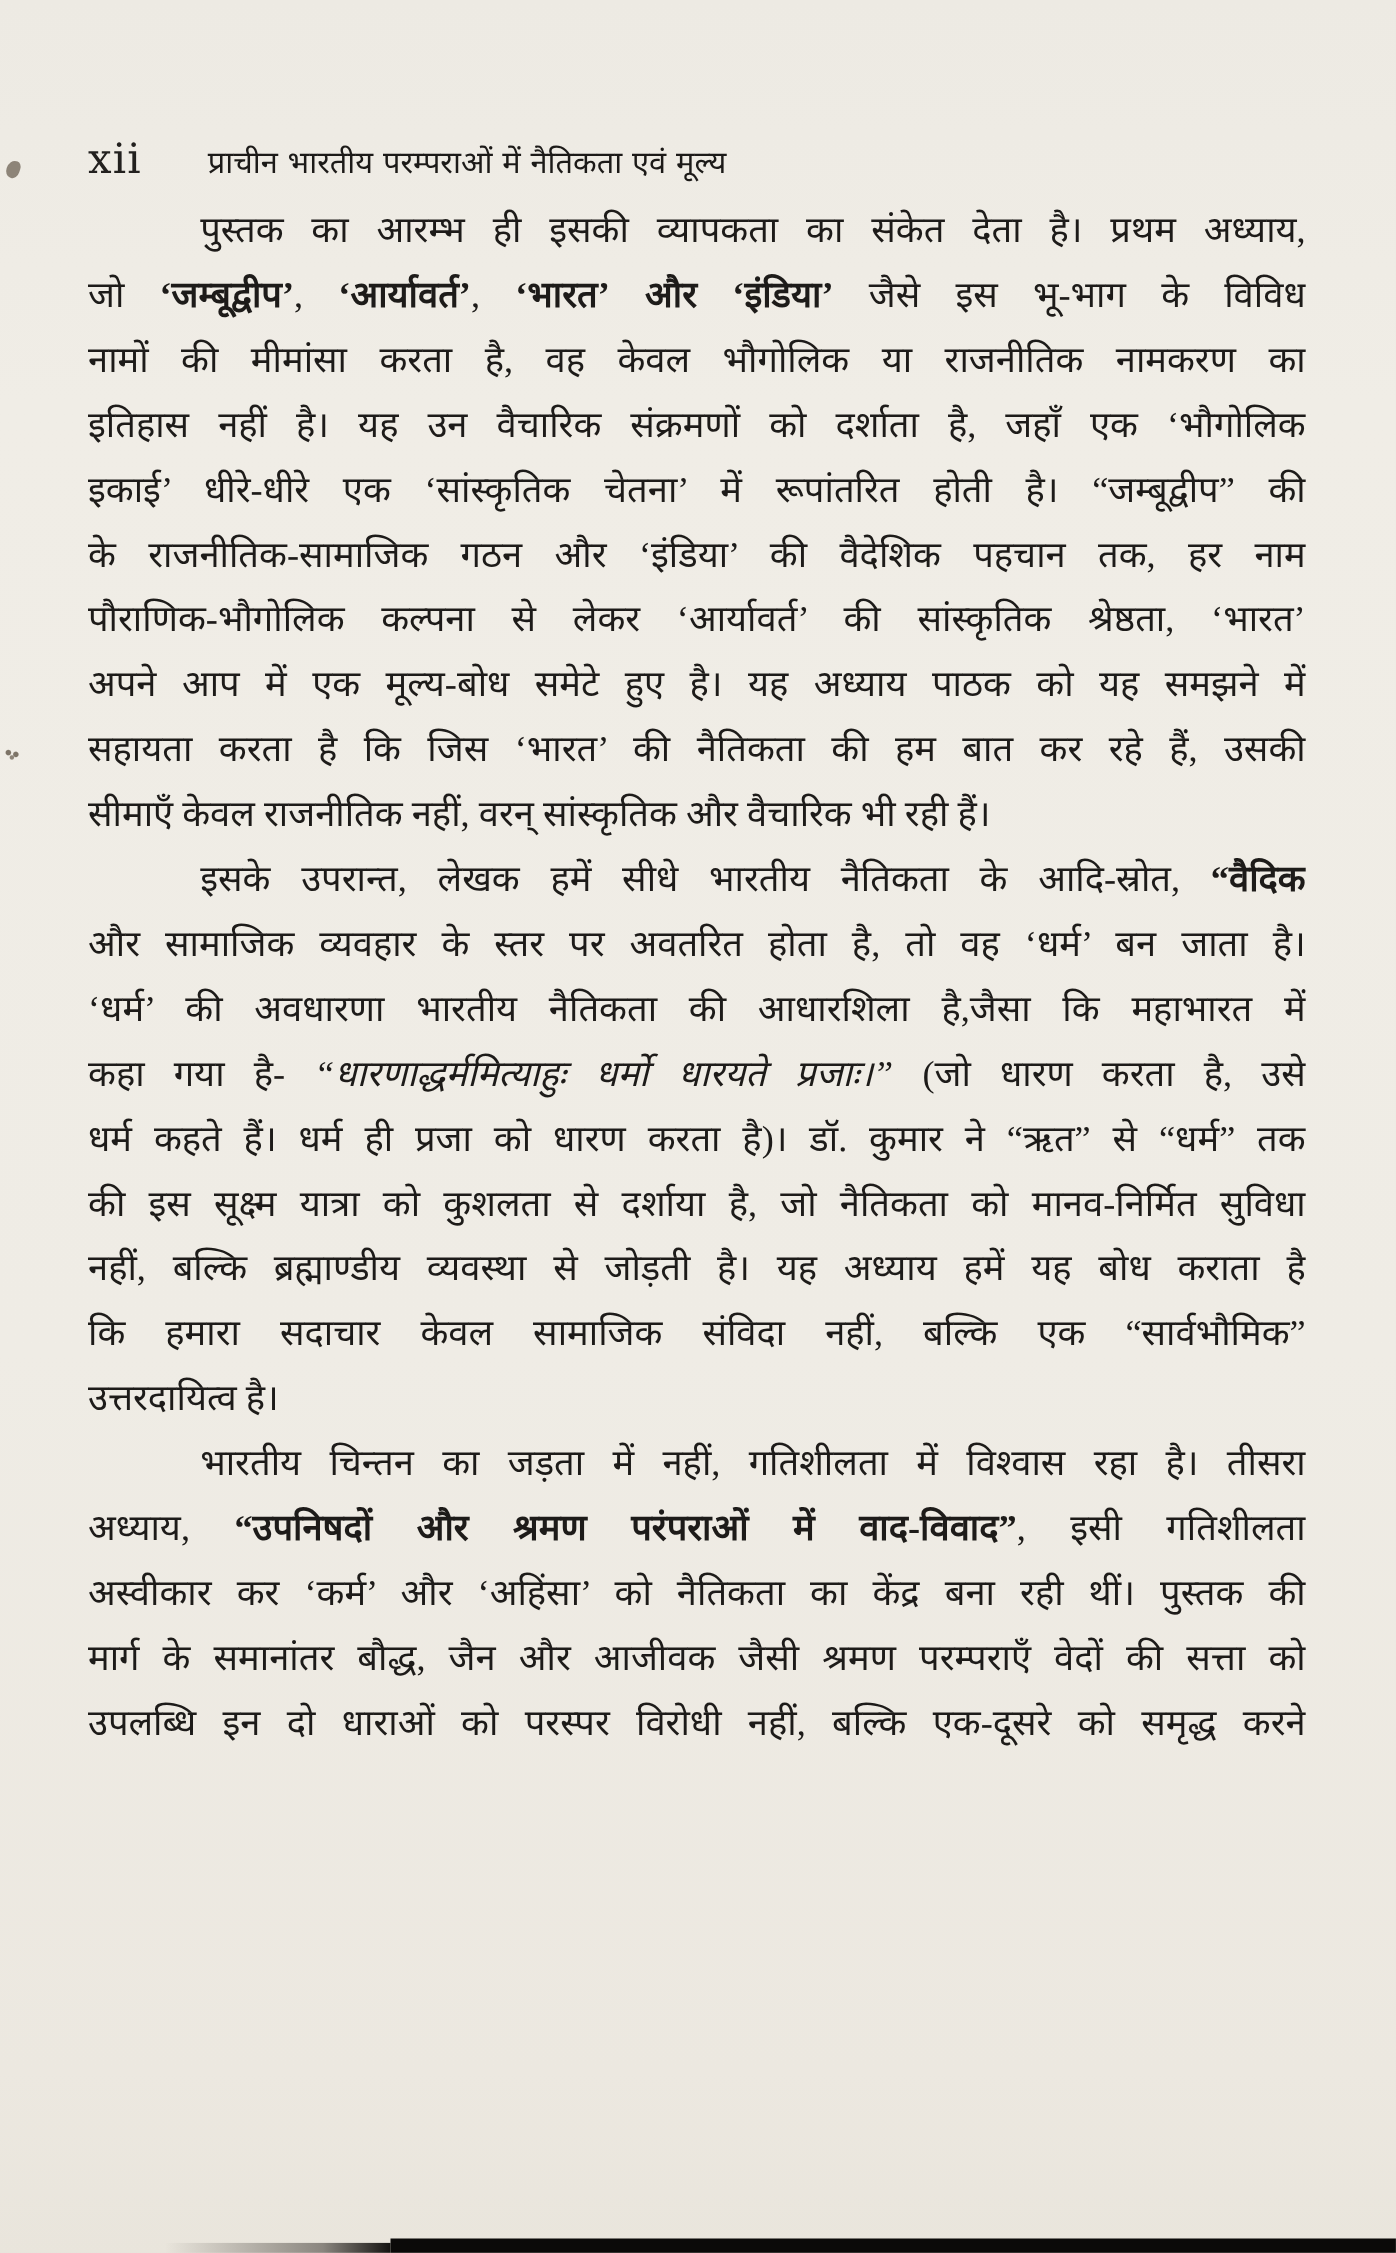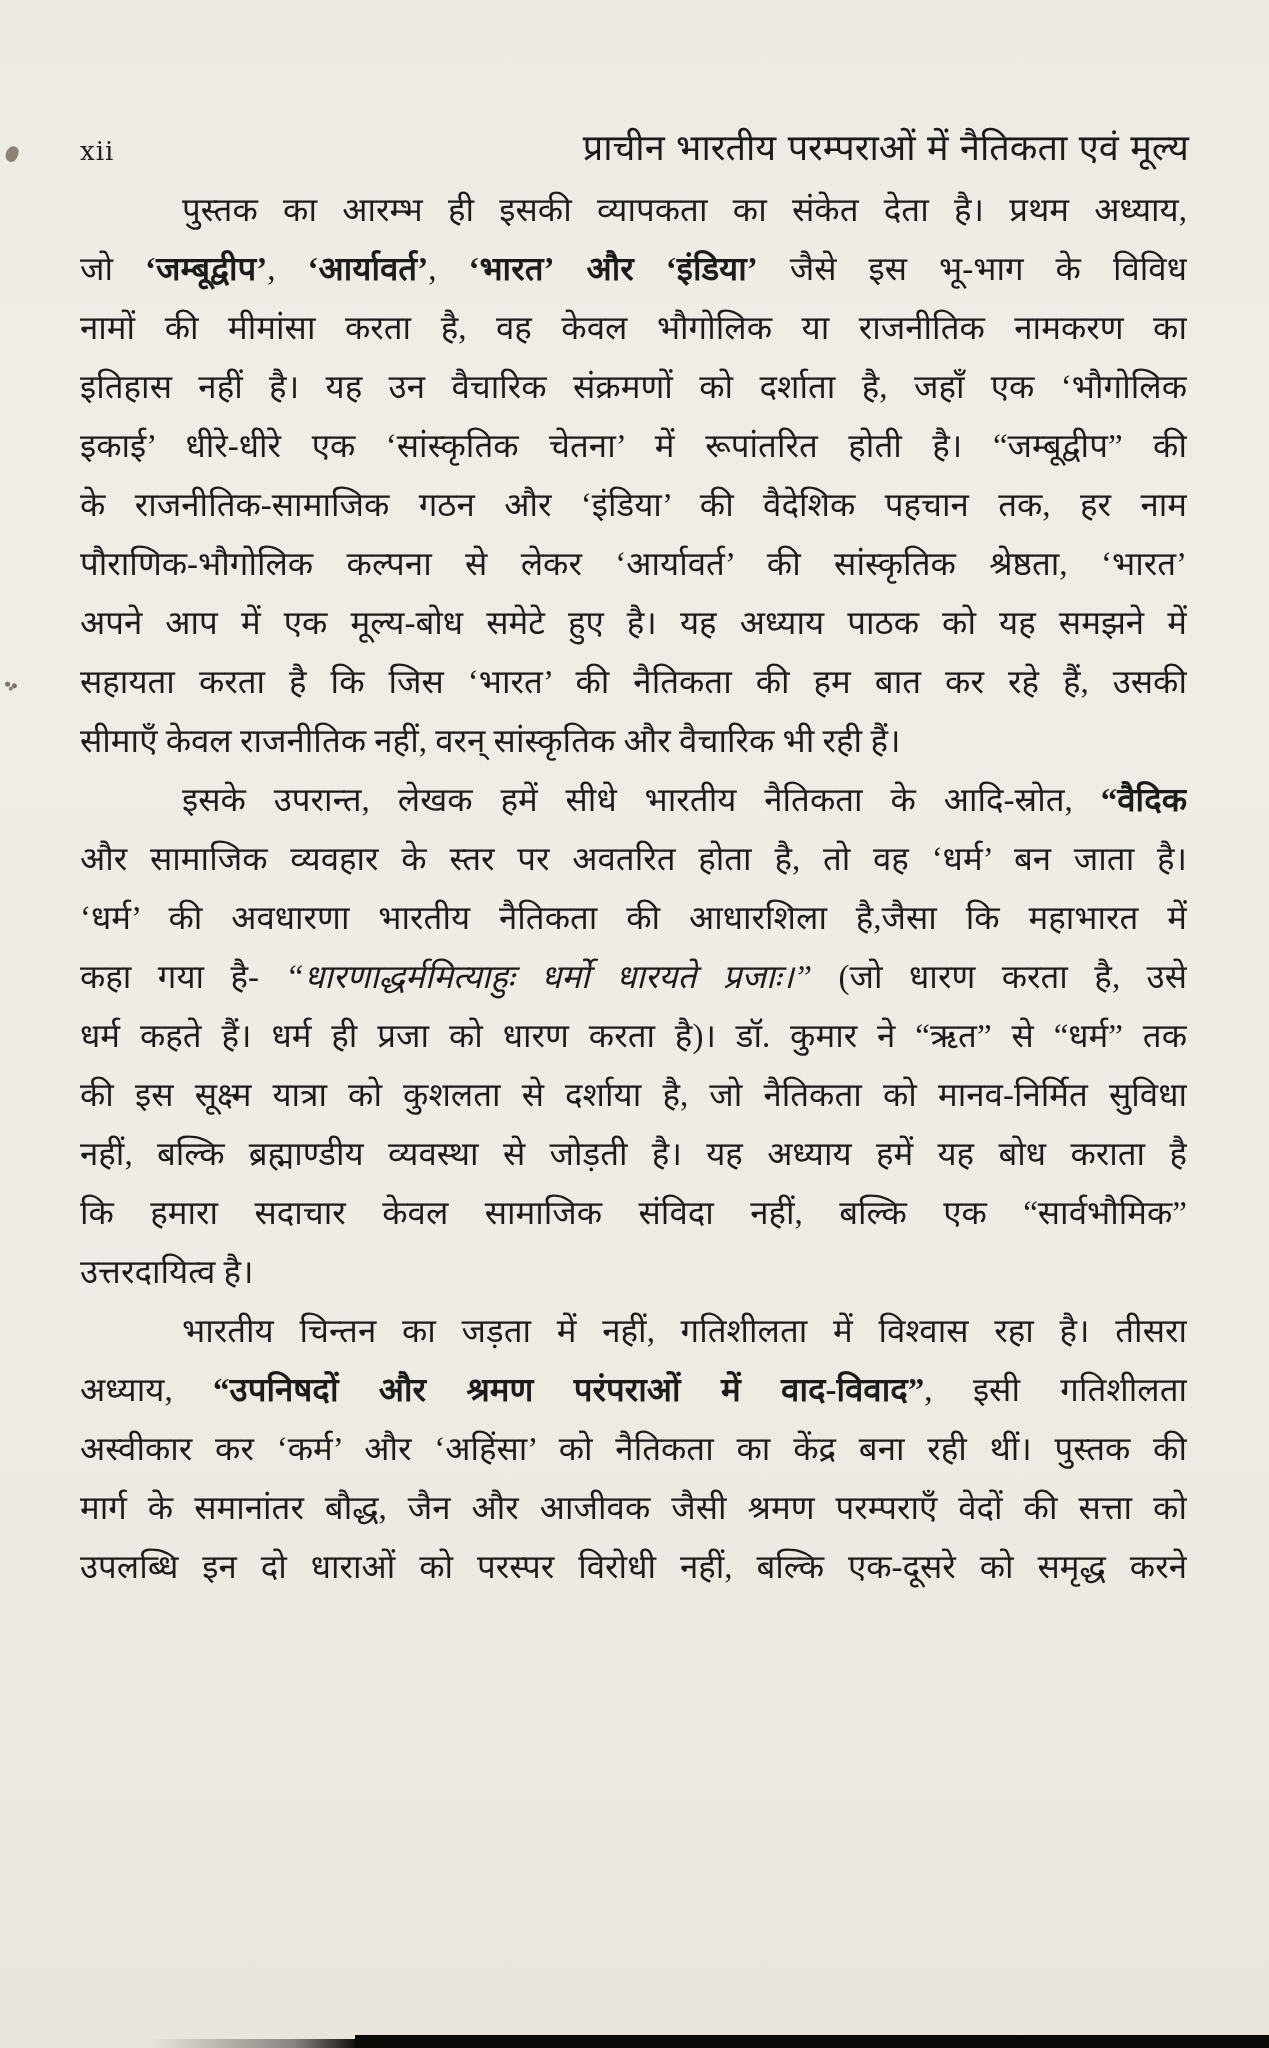--- a/index.html
+++ b/index.html
@@ -13,25 +13,25 @@
   .page {
     position: absolute; inset: 0;
     background: linear-gradient(180deg, #edeae3 0%, #f0ede6 18%, #efece5 60%, #ece8e0 92%, #e9e5dc 100%);
     color: #1d1b19;
   }
   .running-head {
     position: absolute; top: 122px; left: 80px; right: 80px;
     display: flex; align-items: baseline;
   }
   .folio {
-    font-size: 26px; letter-spacing: 1px; color: #22201e;
+    font-size: 38px; letter-spacing: 1px; color: #22201e;
     flex: 0 0 auto;
   }
   .head-title {
-    flex: 1 1 auto; text-align: right; font-size: 36px; color: #1c1a18;
+    flex: 1 1 auto; text-align: left; font-size: 28px; color: #1c1a18;
     padding-left: 60px;
   }
   .body-text {
     position: absolute; top: 181px; left: 80px; right: 82px;
     font-size: 33px; color: #1d1b19; font-family: Liberation Serif, serif;
   }
   .para { margin: 0; }
   .line {
     height: 59px; line-height: 59px;
     text-align: justify; text-align-last: justify;

